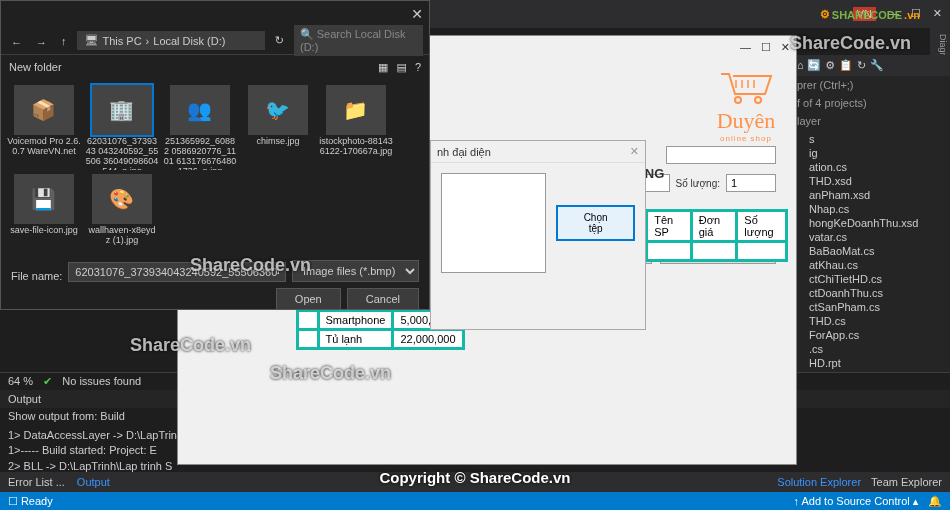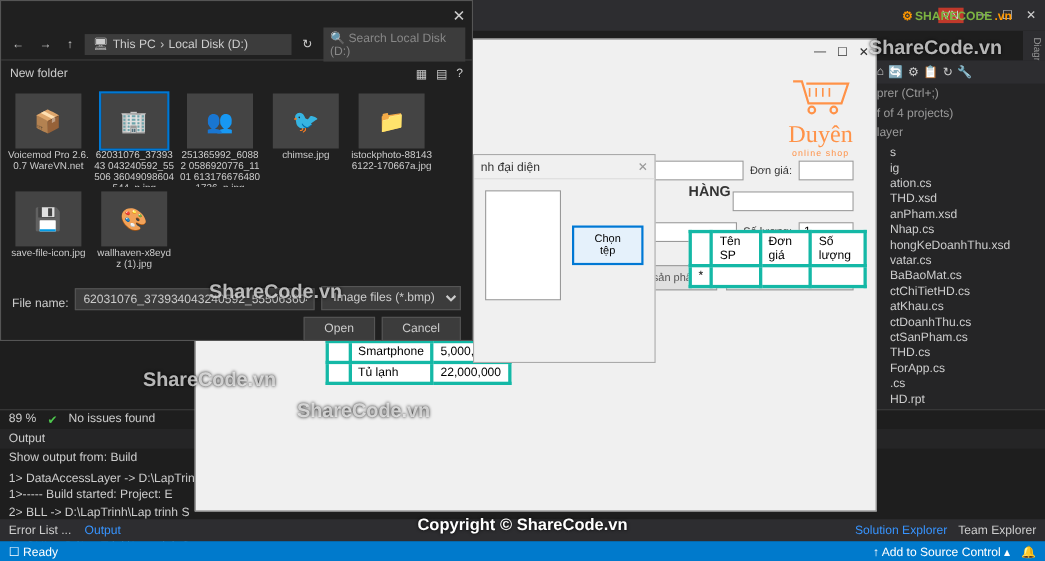--- a/index.html
+++ b/index.html
@@ -58,21 +58,21 @@
 .table th,.table td{border:3px solid #14b8a6;padding:2px 6px;text-align:left;color:#000}
 .table th{font-weight:400}
 .cart-sec{position:absolute;left:330px;top:0}
 .cart-tbl th{width:55px}
 .form-fields{position:absolute;right:20px;top:110px;width:220px;display:flex;flex-direction:column;gap:10px}
 .ff-row{display:flex;gap:6px;align-items:center;justify-content:flex-end}
 .ff-row label{font-size:10px;color:#333}
 .ff-row input{border:1px solid #999;padding:2px 4px;width:50px}
 .ff-row input.long{width:110px}
 .gray-btns{position:absolute;right:20px;top:205px;display:flex;gap:8px}
-.modal{position:absolute;left:430px;top:140px;width:166px;height:190px;background:#f0f0f0;border:1px solid #aaa;z-index:80}
+.modal{position:absolute;left:430px;top:140px;width:216px;height:190px;background:#f0f0f0;border:1px solid #aaa;z-index:80}
 .modal-hdr{height:22px;display:flex;align-items:center;padding:0 6px;font-size:10px;color:#333;border-bottom:1px solid #ddd}
 .modal-hdr .x{margin-left:auto;cursor:pointer;color:#999}
 .modal-body{padding:10px;display:flex;flex-direction:row;align-items:center;gap:10px}
 .img-box{width:110px;height:100px;border:1px solid #999;background:#fff}
 .modal-btn{border:2px solid #0078d4;background:#e5f1fb;padding:5px 18px;font-size:10px;cursor:pointer}
 .vs-bottom{position:absolute;left:0;bottom:18px;right:0;height:120px;background:#1e1e1e;border-top:1px solid #3e3e3e;font-size:10px}
 .vs-out-hdr{padding:3px 8px;background:#252526}
 .vs-out-body{padding:4px 8px;color:#ccc;font-family:Consolas,monospace;line-height:1.4}
 .vs-status{position:absolute;left:0;bottom:0;right:0;height:18px;background:#007acc;display:flex;align-items:center;padding:0 8px;color:#fff;font-size:10px}
 .vs-status .r{margin-left:auto;display:flex;gap:10px}
@@ -128,22 +128,22 @@
  <div class="vs-files" id="sefiles">
       <div>s</div>
       <div>ig</div>
       <div>ation.cs</div>
       <div>THD.xsd</div>
       <div>anPham.xsd</div>
       <div>Nhap.cs</div>
       <div>hongKeDoanhThu.xsd</div>
       <div>vatar.cs</div>
       <div>BaBaoMat.cs</div>
+      <div>atKhau.cs</div>
       <div>ctChiTietHD.cs</div>
-      <div>atKhau.cs</div>
       <div>ctDoanhThu.cs</div>
       <div>ctSanPham.cs</div>
       <div>THD.cs</div>
       <div>ForApp.cs</div>
       <div>.cs</div>
       <div>HD.rpt</div>
       <div>am.rpt</div>
       <div>oanhThu.rpt</div>
       <div>HoaDon.cs</div>
       <div>.cs</div>
@@ -166,25 +166,20 @@
           <path d="M5 8h8l6 20h30l6-18H17"></path>
           <circle cx="22" cy="34" r="3"></circle>
           <circle cx="42" cy="34" r="3"></circle>
           <path d="M20 14v8M26 14v8M32 14v8M38 14v8" stroke-width="1.5"></path>
         </g>
       </svg>
   <div class="logo-txt">Duyên</div>
   <div class="logo-sub">online shop</div>
  </div>
  <div class="form-fields">
-  <div class="ff-row">
-        <input class="long" style="">
-        <label>Đơn giá:</label>
-        <input style="">
-      </div>
   <div class="ff-row">
         <input class="long" style="">
       </div>
   <div class="ff-row">
         <input class="long" style="">
         <label>Số lượng:</label>
         <input value="1" style="">
       </div>
  </div>
  <div class="gray-btns">
@@ -335,21 +330,21 @@
   </div>
   <div class="dlg-btns">
    <button class="dlg-btn">Open</button>
    <button class="dlg-btn">Cancel</button>
   </div>
  </div>
 </div>
 
 <div class="vs-bottom">
  <div style="display:flex;padding:2px 8px;gap:10px">
-      <span>89 %</span>
+      <span>64 %</span>
       <span style="color:#4ec94e">✔</span>
       <span>No issues found</span>
     </div>
  <div class="vs-out-hdr">Output</div>
  <div style="padding:2px 8px"><span>Show output from:</span> <span>Build</span></div>
  <div class="vs-out-body" id="outlines">
       <div>1&gt; DataAccessLayer -&gt; D:\LapTrinh</div>
       <div>1&gt;----- Build started: Project: E</div>
       <div>2&gt; BLL -&gt; D:\LapTrinh\Lap trinh S</div>
       <div>3&gt;----- Build started: Project: G</div>

